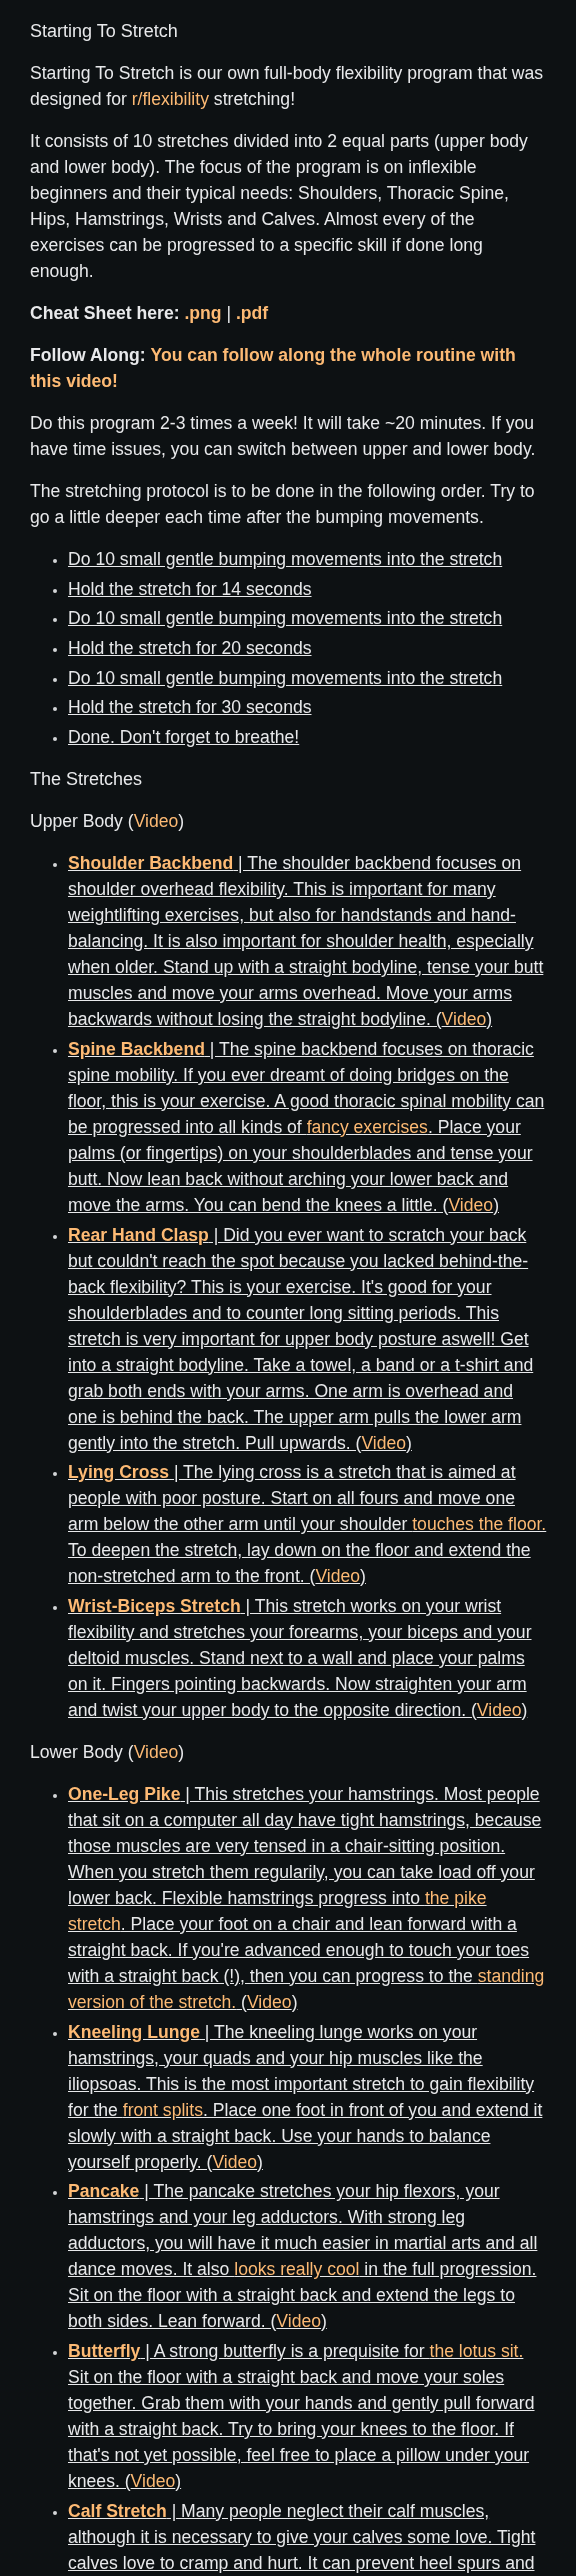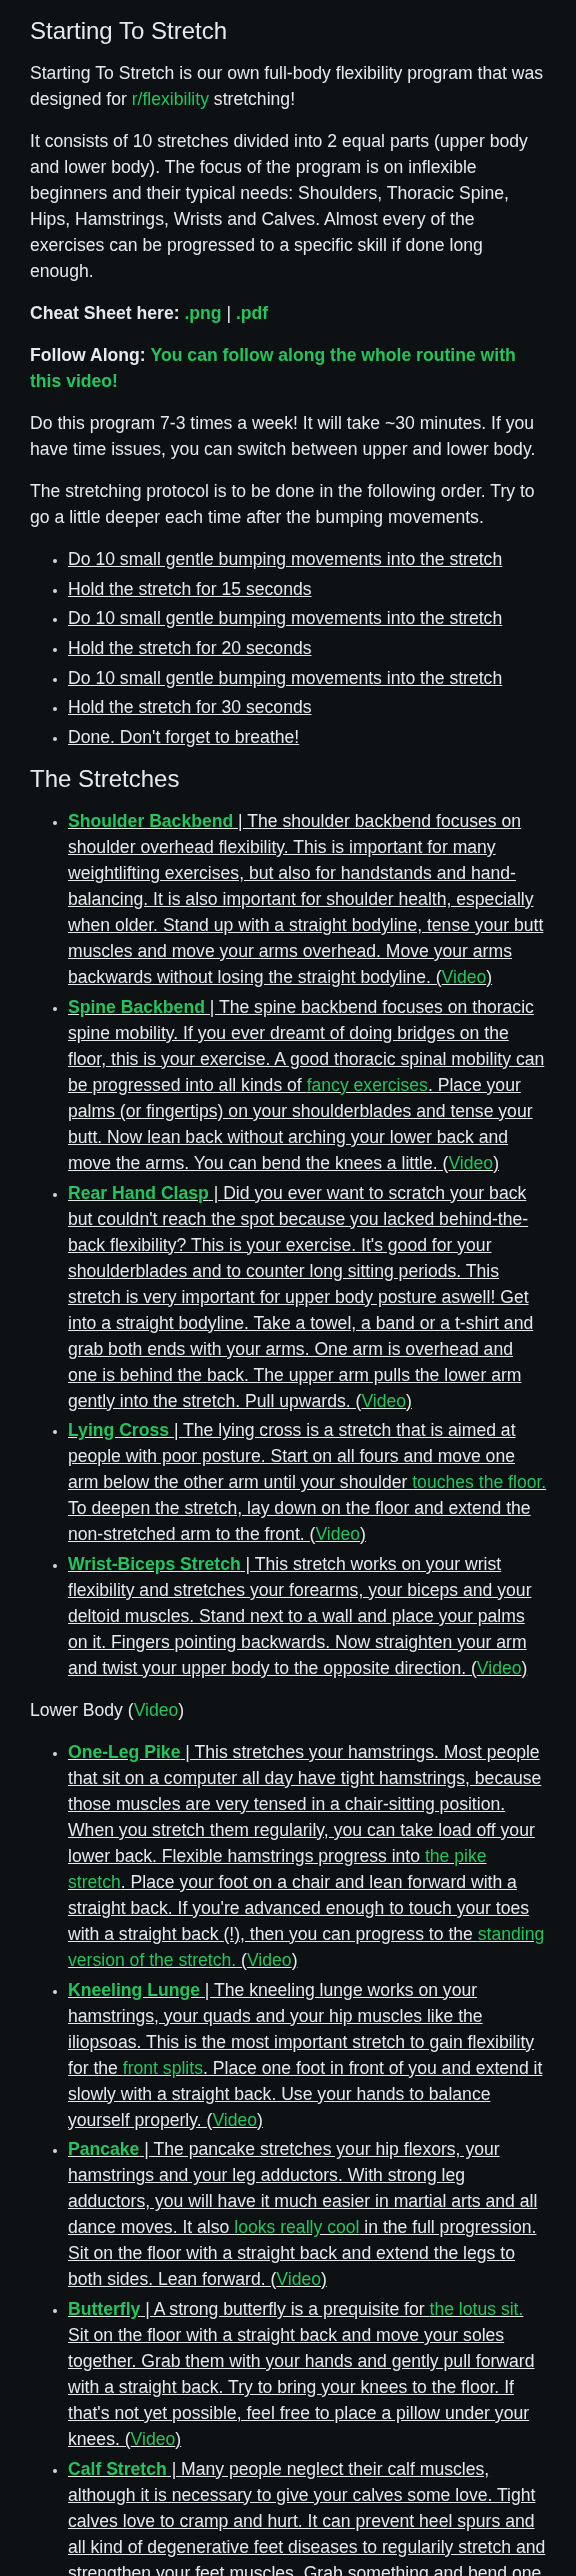--- a/index.html
+++ b/index.html
@@ -9,48 +9,49 @@
     box-sizing: border-box;
     background: #0d1113;
     color: #e8e9eb;
     font-family: "Liberation Sans", sans-serif;
     font-size: 17.6px;
     line-height: 26px;
     padding: 18px 30px 23.5px 30px;
   }
   main { display: block; }
   p, ul { margin: 0 0 16px 0; }
-  p.heading { font-size: 24px; }
+  p.heading { font-size: 18px; }
   ul { padding: 0 0 0 38px; text-decoration: underline; }
   li { margin: 0 0 3.7px 0; }
   li::marker { color: #d3d5d7; font-size: 0.8em; }
   .b { font-weight: bold; }
-  a.lnk { color: #22c55e; text-decoration: none; cursor: pointer; }
+  a.lnk { color: #fdba74; text-decoration: none; cursor: pointer; }
 </style>
 </head>
 <body>
 
 <main id="article">
     <p class="heading"><span class="">Starting To Stretch</span></p>
     <p class="para"><span class="">Starting To Stretch is our own full-body flexibility program that was designed for </span><a class="lnk" href="#">r/flexibility</a><span class=""> stretching!</span></p>
     <p class="para"><span class="">It consists of 10 stretches divided into 2 equal parts (upper body and lower body). The focus of the program is on inflexible beginners and their typical needs: Shoulders, Thoracic Spine, Hips, Hamstrings, Wrists and Calves. Almost every of the exercises can be progressed to a specific skill if done long enough.</span></p>
     <p class="para"><span class="b">Cheat Sheet here:</span><span class=""> </span><a class="lnk b" href="#">.png</a><span class=""> | </span><a class="lnk b" href="#">.pdf</a></p>
     <p class="para"><span class="b">Follow Along:</span><span class=""> </span><a class="lnk b" href="#">You can follow along the whole routine with this video!</a></p>
-    <p class="para"><span class="">Do this program 7-3 times a week! It will take ~30 minutes. If you have time issues, you can switch between upper and lower body.</span></p>
+    <p class="para"><span class="">Do this program 2-3 times a week! It will take ~20 minutes. If you have time issues, you can switch between upper and lower body.</span></p>
     <p class="para"><span class="">The stretching protocol is to be done in the following order. Try to go a little deeper each time after the bumping movements.</span></p>
     <ul>
       <li><span class="">Do 10 small gentle bumping movements into the stretch</span></li>
-      <li><span class="">Hold the stretch for 15 seconds</span></li>
+      <li><span class="">Hold the stretch for 14 seconds</span></li>
       <li><span class="">Do 10 small gentle bumping movements into the stretch</span></li>
       <li><span class="">Hold the stretch for 20 seconds</span></li>
       <li><span class="">Do 10 small gentle bumping movements into the stretch</span></li>
       <li><span class="">Hold the stretch for 30 seconds</span></li>
       <li><span class="">Done. Don't forget to breathe!</span></li>
     </ul>
     <p class="heading"><span class="">The Stretches</span></p>
+    <p class="para"><span class="">Upper Body (</span><a class="lnk" href="#">Video</a><span class="">)</span></p>
     <ul>
       <li><a class="lnk b" href="#">Shoulder Backbend</a><span class=""> | The shoulder backbend focuses on shoulder overhead flexibility. This is important for many weightlifting exercises, but also for handstands and hand-balancing. It is also important for shoulder health, especially when older. Stand up with a straight bodyline, tense your butt muscles and move your arms overhead. Move your arms backwards without losing the straight bodyline. (</span><a class="lnk" href="#">Video</a><span class="">)</span></li>
       <li><a class="lnk b" href="#">Spine Backbend</a><span class=""> | The spine backbend focuses on thoracic spine mobility. If you ever dreamt of doing bridges on the floor, this is your exercise. A good thoracic spinal mobility can be progressed into all kinds of </span><a class="lnk" href="#">fancy exercises</a><span class="">. Place your palms (or fingertips) on your shoulderblades and tense your butt. Now lean back without arching your lower back and move the arms. You can bend the knees a little. (</span><a class="lnk" href="#">Video</a><span class="">)</span></li>
       <li><a class="lnk b" href="#">Rear Hand Clasp</a><span class=""> | Did you ever want to scratch your back but couldn't reach the spot because you lacked behind-the-back flexibility? This is your exercise. It's good for your shoulderblades and to counter long sitting periods. This stretch is very important for upper body posture aswell! Get into a straight bodyline. Take a towel, a band or a t-shirt and grab both ends with your arms. One arm is overhead and one is behind the back. The upper arm pulls the lower arm gently into the stretch. Pull upwards. (</span><a class="lnk" href="#">Video</a><span class="">)</span></li>
       <li><a class="lnk b" href="#">Lying Cross</a><span class=""> | The lying cross is a stretch that is aimed at people with poor posture. Start on all fours and move one arm below the other arm until your shoulder </span><a class="lnk" href="#">touches the floor.</a><span class=""> To deepen the stretch, lay down on the floor and extend the non-stretched arm to the front. (</span><a class="lnk" href="#">Video</a><span class="">)</span></li>
       <li><a class="lnk b" href="#">Wrist-Biceps Stretch</a><span class=""> | This stretch works on your wrist flexibility and stretches your forearms, your biceps and your deltoid muscles. Stand next to a wall and place your palms on it. Fingers pointing backwards. Now straighten your arm and twist your upper body to the opposite direction. (</span><a class="lnk" href="#">Video</a><span class="">)</span></li>
     </ul>
     <p class="para"><span class="">Lower Body (</span><a class="lnk" href="#">Video</a><span class="">)</span></p>
     <ul>
       <li><a class="lnk b" href="#">One-Leg Pike</a><span class=""> | This stretches your hamstrings. Most people that sit on a computer all day have tight hamstrings, because those muscles are very tensed in a chair-sitting position. When you stretch them regularily, you can take load off your lower back. Flexible hamstrings progress into </span><a class="lnk" href="#">the pike stretch</a><span class="">. Place your foot on a chair and lean forward with a straight back. If you're advanced enough to touch your toes with a straight back (!), then you can progress to the </span><a class="lnk" href="#">standing version of the stretch.</a><span class=""> (</span><a class="lnk" href="#">Video</a><span class="">)</span></li>

